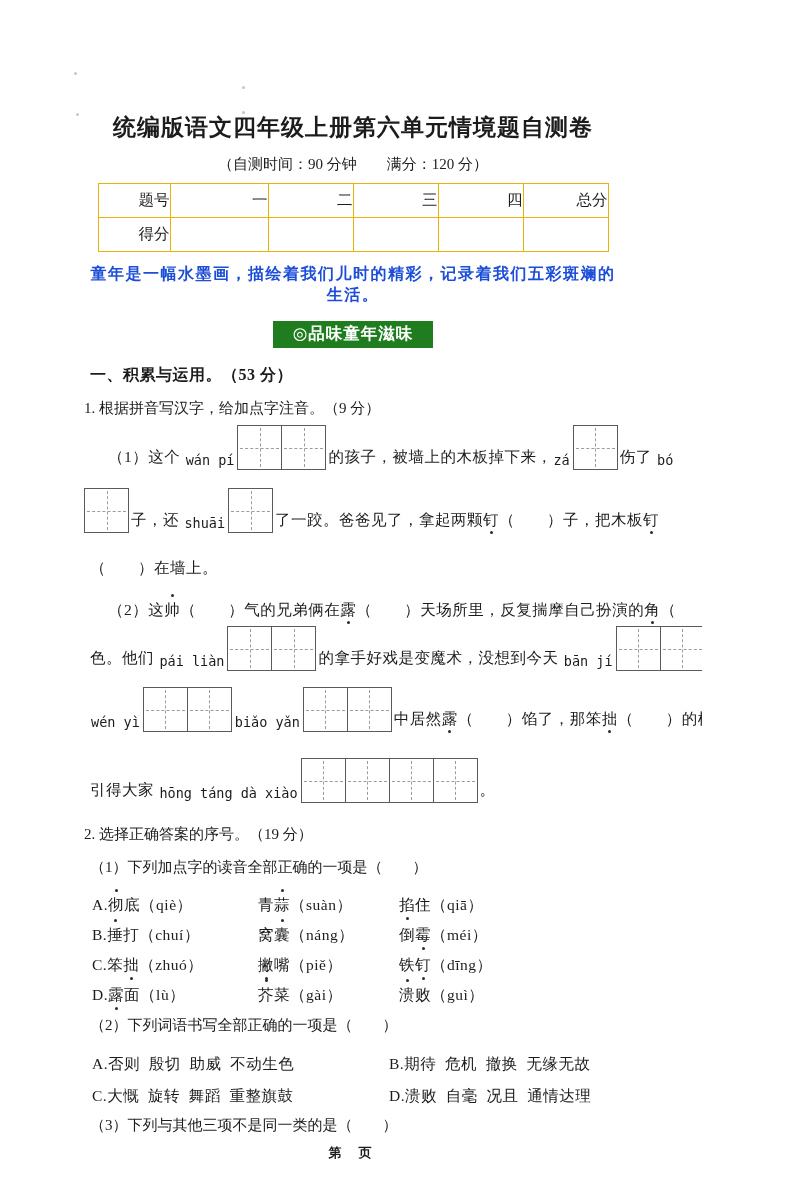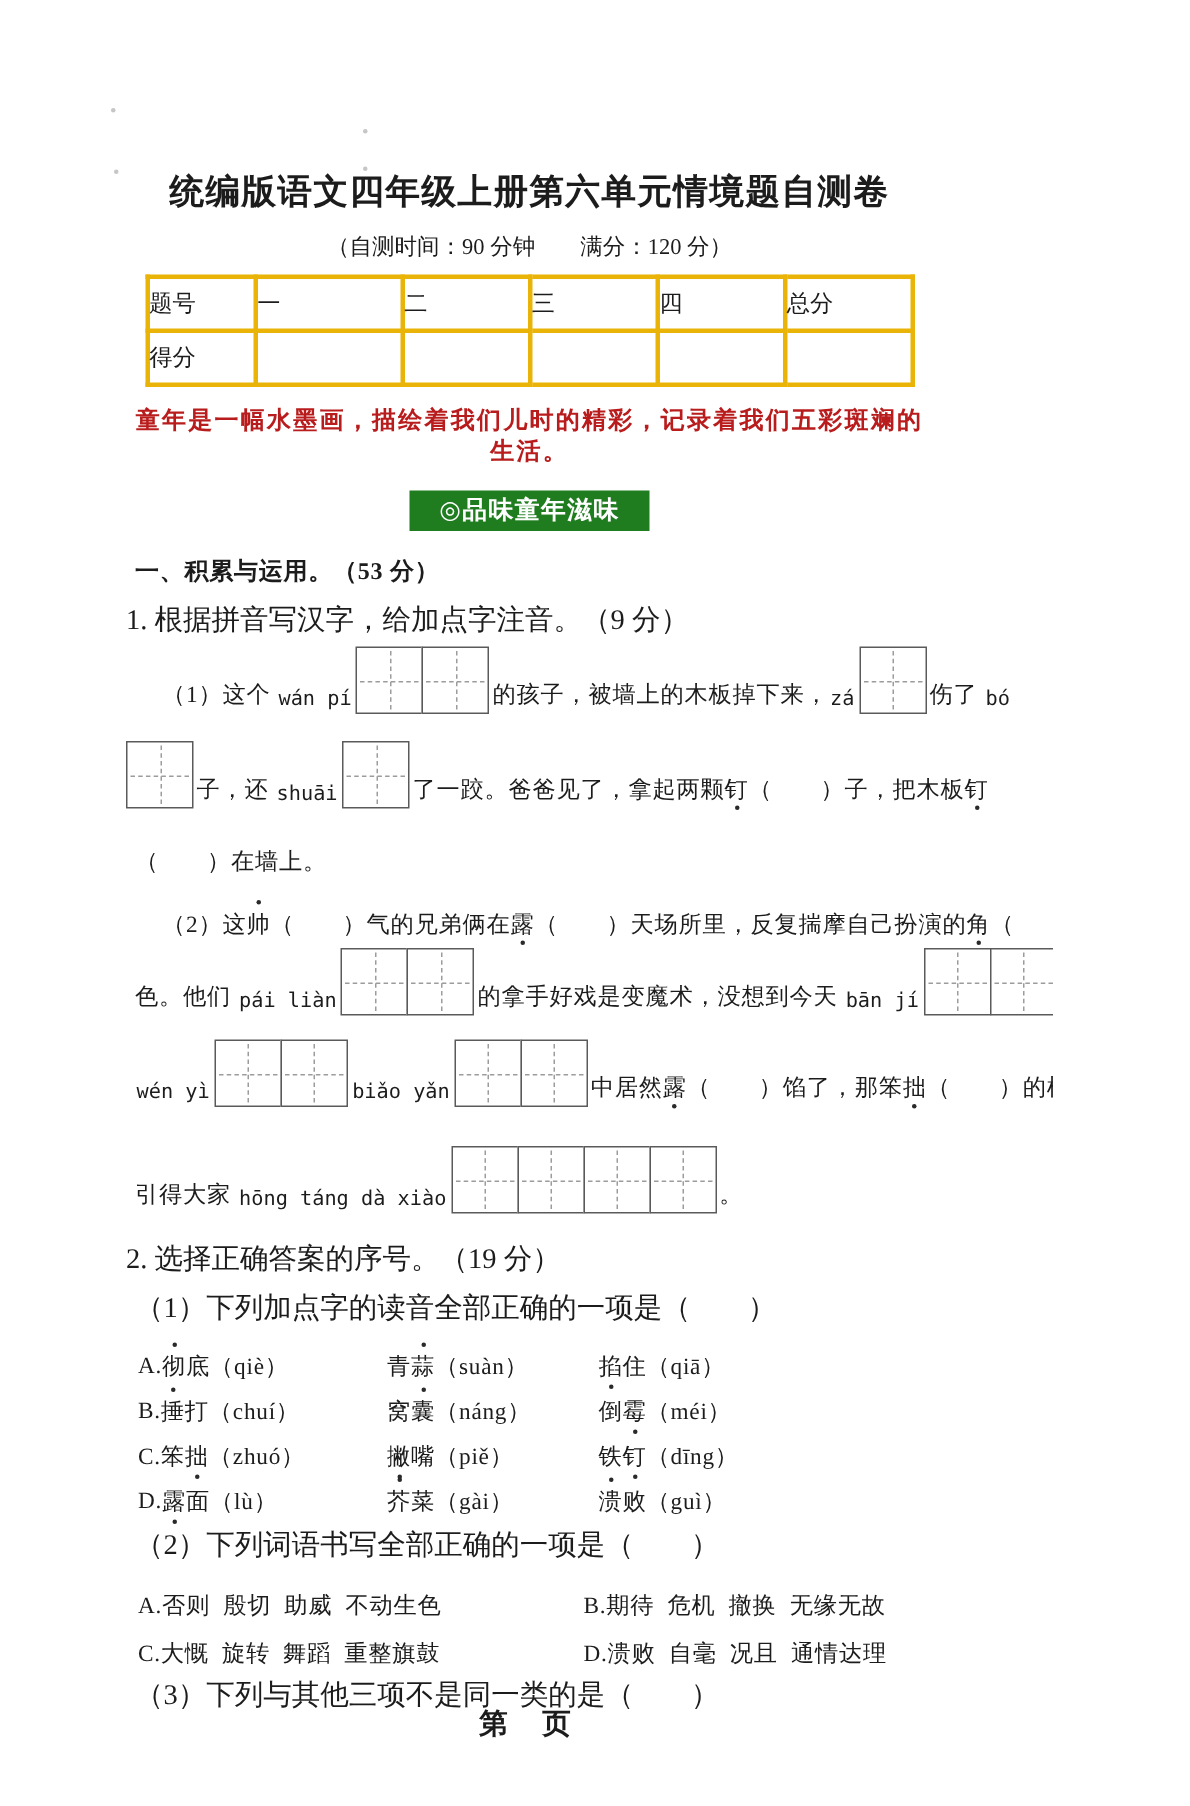--- a/index.html
+++ b/index.html
@@ -32,23 +32,23 @@
     text-align:center;
     font-size:15px;
     white-space:pre-wrap;
   }
   .score-table{
     border-collapse:collapse;
     margin:9px auto 0;
     table-layout:fixed;
   }
   .score-table td{
-    border:3px solid #eab308;
+    border:1px solid #eab308;
     height:33px;
-    text-align:left;
+    text-align:right;
     font-size:15.5px;
     padding:0;
   }
   .motto{
     margin-top:12px;
     text-align:center;
     font-weight:bold;
     font-size:16px;
     letter-spacing:1.5px;
   }
@@ -61,21 +61,21 @@
     padding:2px 20px 3px;
   }
   .sec-heading{
     margin-top:17px;
     font-weight:bold;
     font-size:16px;
     letter-spacing:0.5px;
   }
   .stem{
     margin-top:11px;
-    font-size:19px;
+    font-size:15px;
     line-height:22px;
     white-space:pre;
   }
   .qstem{margin-left:-6px;}
   .q1-line{
     display:flex;
     align-items:flex-end;
     white-space:pre;
   }
   .q1-line .zh,.q1-line .py{padding-bottom:2px;}
@@ -141,21 +141,21 @@
     white-space:pre;
     font-size:15.5px;
   }
   .opt-grid2 .opt-cell{height:32px;}
   .sub2{margin-top:4px;}
   .sub3{margin-top:2px;}
   .footer{
     position:absolute;left:0;right:0;bottom:42px;
     text-align:center;
     font-weight:bold;
-    font-size:19px;
+    font-size:13px;
     letter-spacing:2px;
   }
 </style>
 </head>
 <body>
 
 <div class="page">
 
   <div class="speck s1"></div>
   <div class="speck s2"></div>
@@ -188,21 +188,21 @@
       <td>得分</td>
       <td></td>
       <td></td>
       <td></td>
       <td></td>
       <td></td>
     </tr>
   </tbody>
     </table>
 
-  <div class="motto" style="color: #b91c1c;">童年是一幅水墨画，描绘着我们儿时的精彩，记录着我们五彩斑斓的生活。</div>
+  <div class="motto" style="color: #1d4ed8;">童年是一幅水墨画，描绘着我们儿时的精彩，记录着我们五彩斑斓的生活。</div>
 
   <div class="badge-wrap">
     <span class="badge" style="background: rgb(31, 124, 31); color: rgb(255, 255, 255);">◎品味童年滋味</span>
   </div>
 
   <div class="sec-heading">一、积累与运用。（53 分）</div>
 
   <div class="stem qstem">1. 根据拼音写汉字，给加点字注音。（9 分）</div>
 
   <div class="q1-line l1 ind"><span class="zh">（1）这个 </span><span class="py">wán pí</span><span class="boxgroup"><span class="tzg"></span><span class="tzg"></span></span><span class="zh">的孩子，被墙上的木板掉下来，</span><span class="py">zá</span><span class="boxgroup"><span class="tzg"></span></span><span class="zh">伤了 </span><span class="py">bó</span></div>

